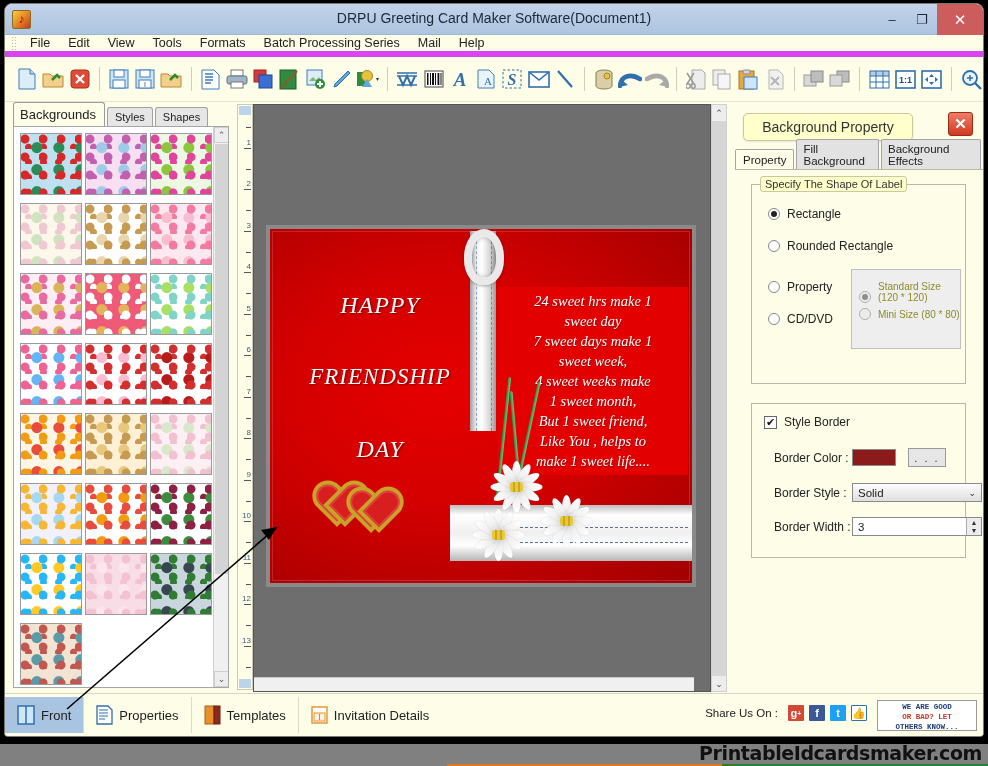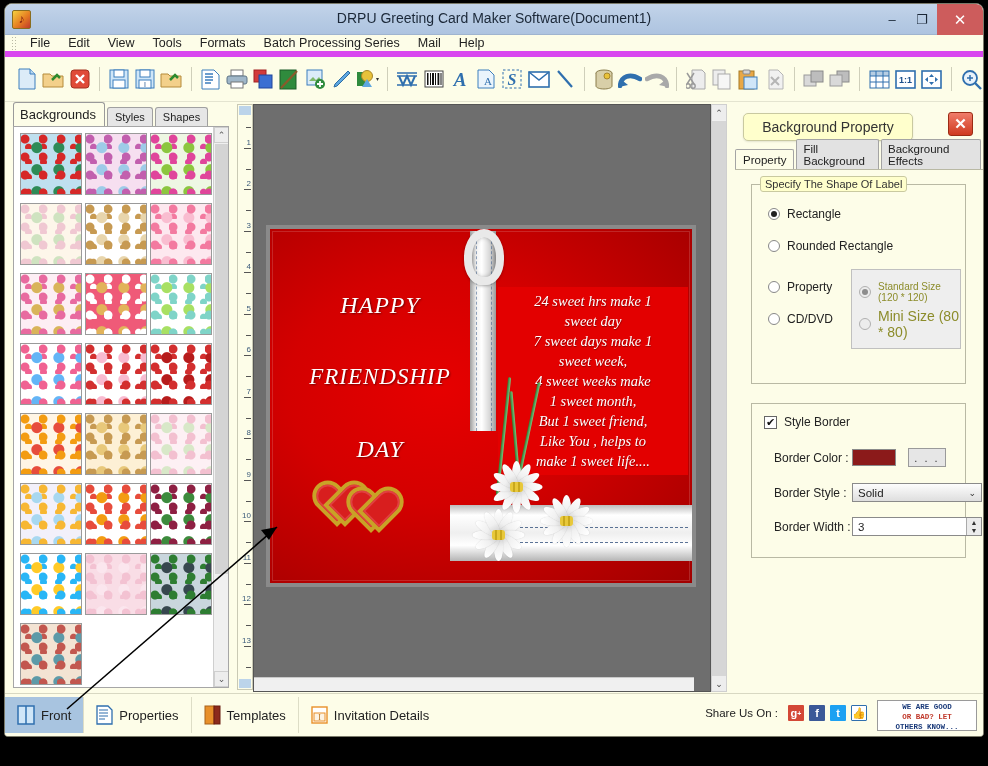--- a/index.html
+++ b/index.html
@@ -889,27 +889,27 @@
             <div class="radio-row" style="left:16px; top:95px;">
               <span class="radio"></span>
               <span class="lbl">Property</span>
             </div>
             <div class="radio-row" style="left:16px; top:127px;">
               <span class="radio"></span>
               <span class="lbl">CD/DVD</span>
             </div>
 
             <div class="subbox" style="left:99px; top:84px; width:110px; height:80px;">
-              <div class="radio-row" style="left:7px; top:11px; font-size:10px;">
+              <div class="radio-row" style="left:7px; top:11px; font-size:10px;align-items:flex-end;">
                 <span class="radio dim on"></span>
                 <span style="font-size:10px;color:#8c8c2a;">Standard Size (120 * 120)</span>
               </div>
               <div class="radio-row" style="left:7px; top:38px; font-size:10px;">
                 <span class="radio dim"></span>
-                <span style="font-size:14px;color:#8c8c2a;">Mini Size (80 * 80)</span>
+                <span style="font-size:10px;color:#8c8c2a;">Mini Size (80 * 80)</span>
               </div>
             </div>
           </div>
 
           <div class="group" style="left:16px; top:233px; width:215px; height:155px;">
             <div class="radio-row" style="left:12px; top:11px;">
               <span class="chk">✔</span>
               <span class="lbl">Style Border</span>
             </div>
 
@@ -989,13 +989,19 @@
         <div>OTHERS KNOW...</div>
       </div>
     </div>
 
     <svg class="annot" style="position:absolute;left:0;top:0;">
       <line x1="62" y1="705" x2="272" y2="523" stroke="#000" stroke-width="1.6"></line>
       <polygon points="272,523 256,526 264,536" fill="#000"></polygon>
     </svg>
   </div>
 
+  <div class="wm">
+    <div class="wm-gray"></div>
+    <div class="wm-orange"></div>
+    <div class="wm-green"></div>
+    <div class="wm-text">PrintableIdcardsmaker.com</div>
+  </div>
 </div>
 
 </body></html>

